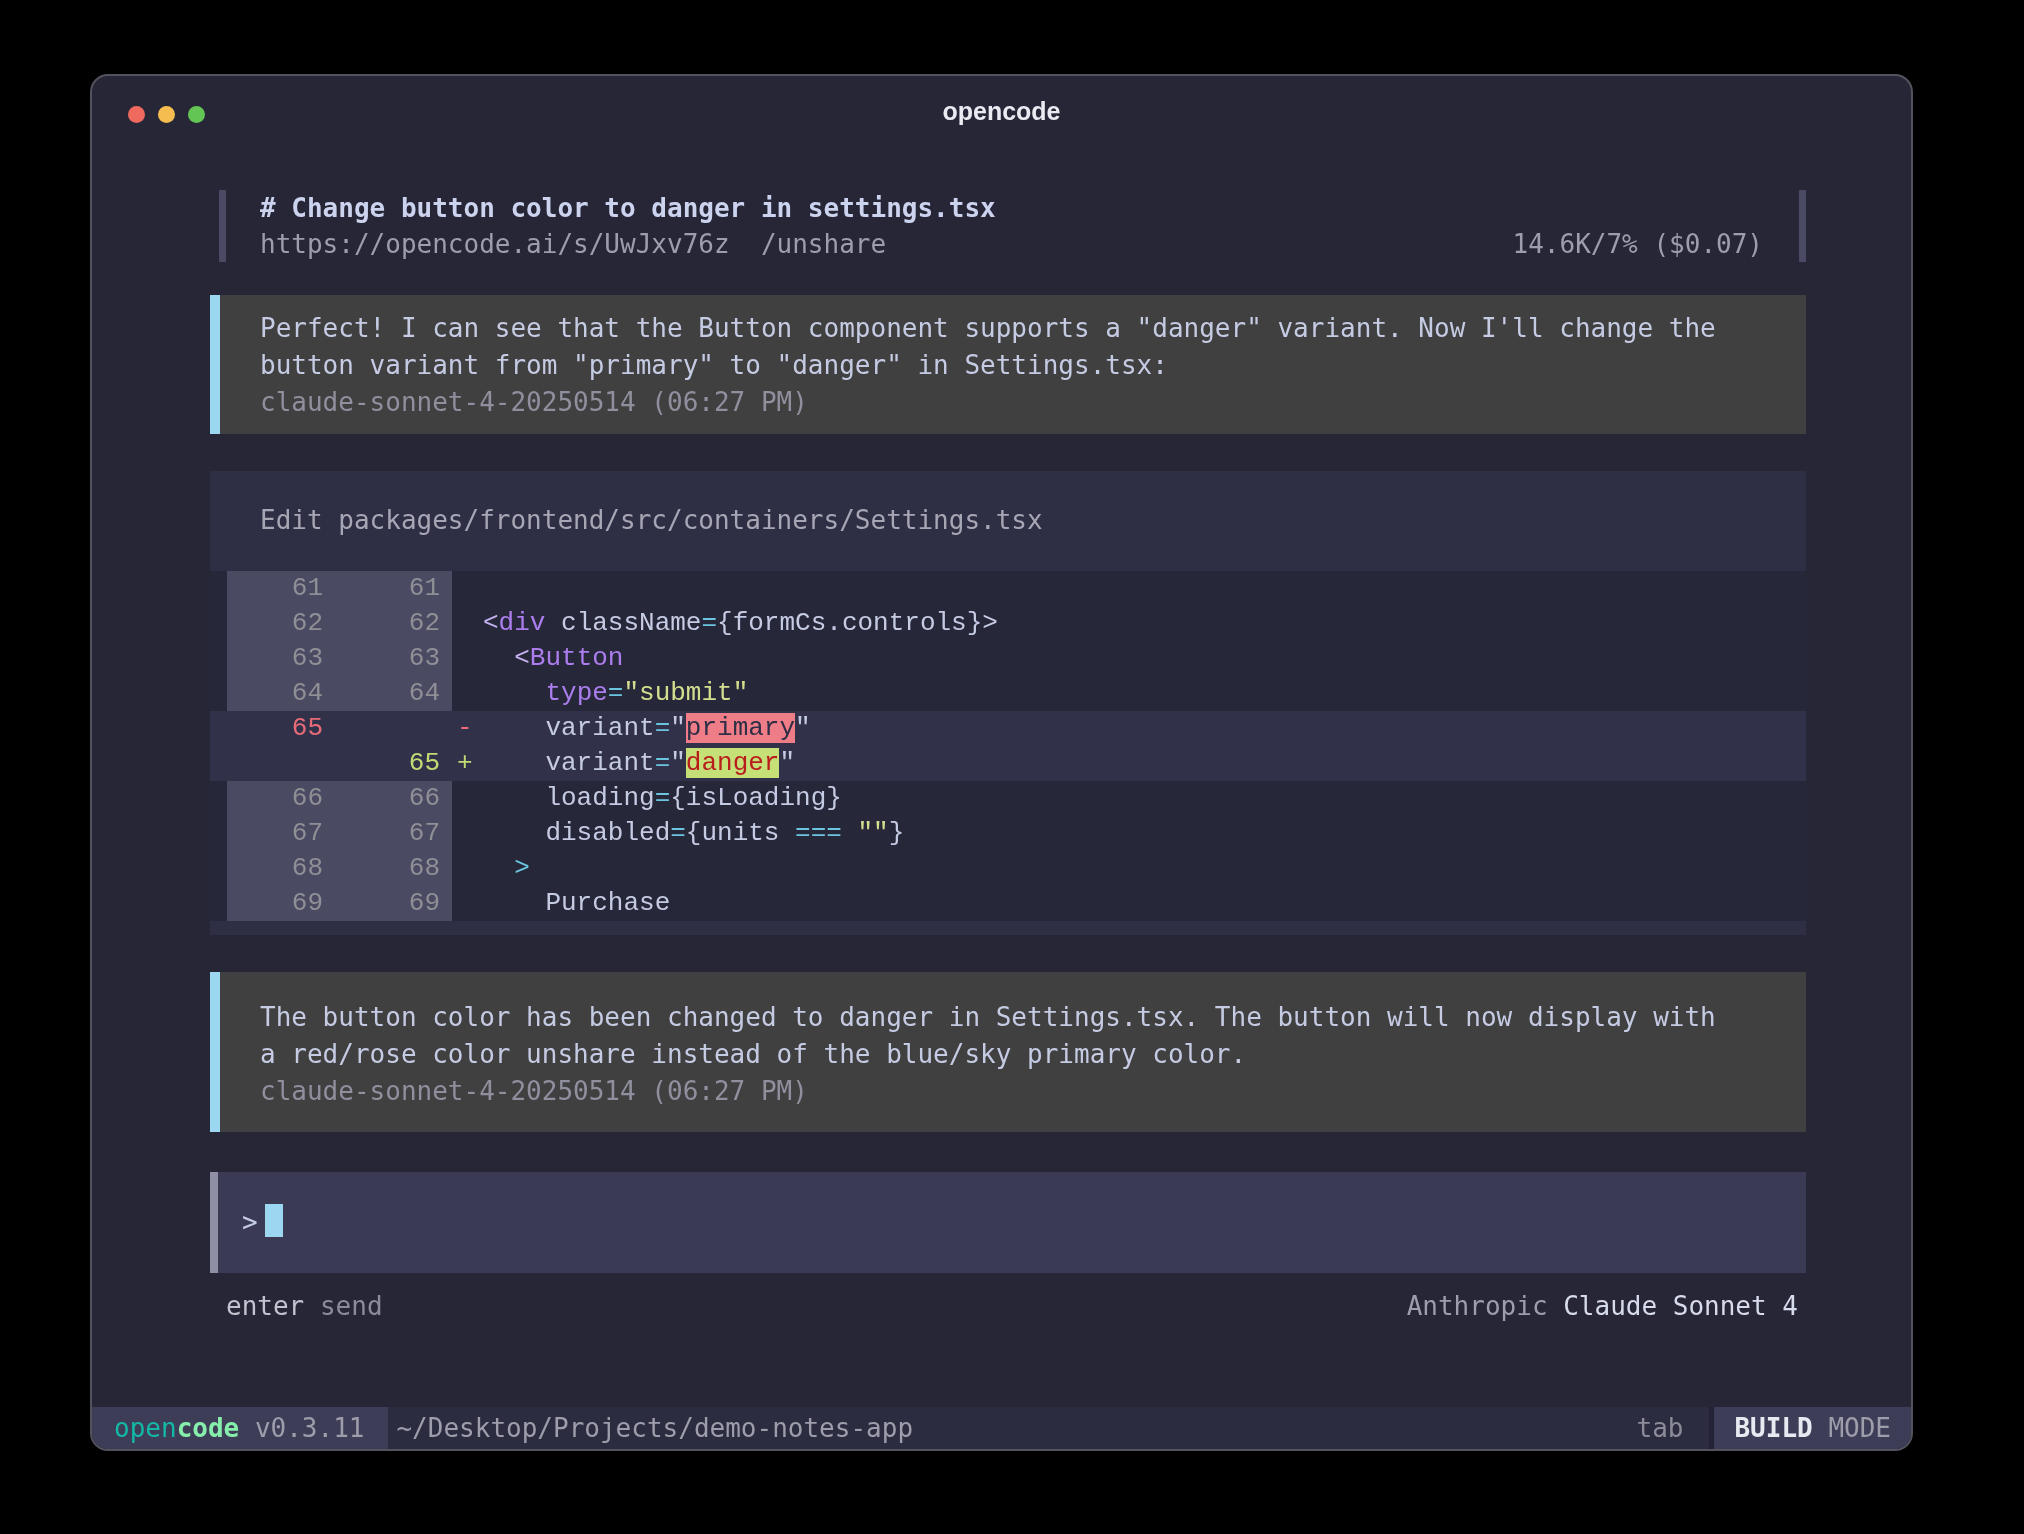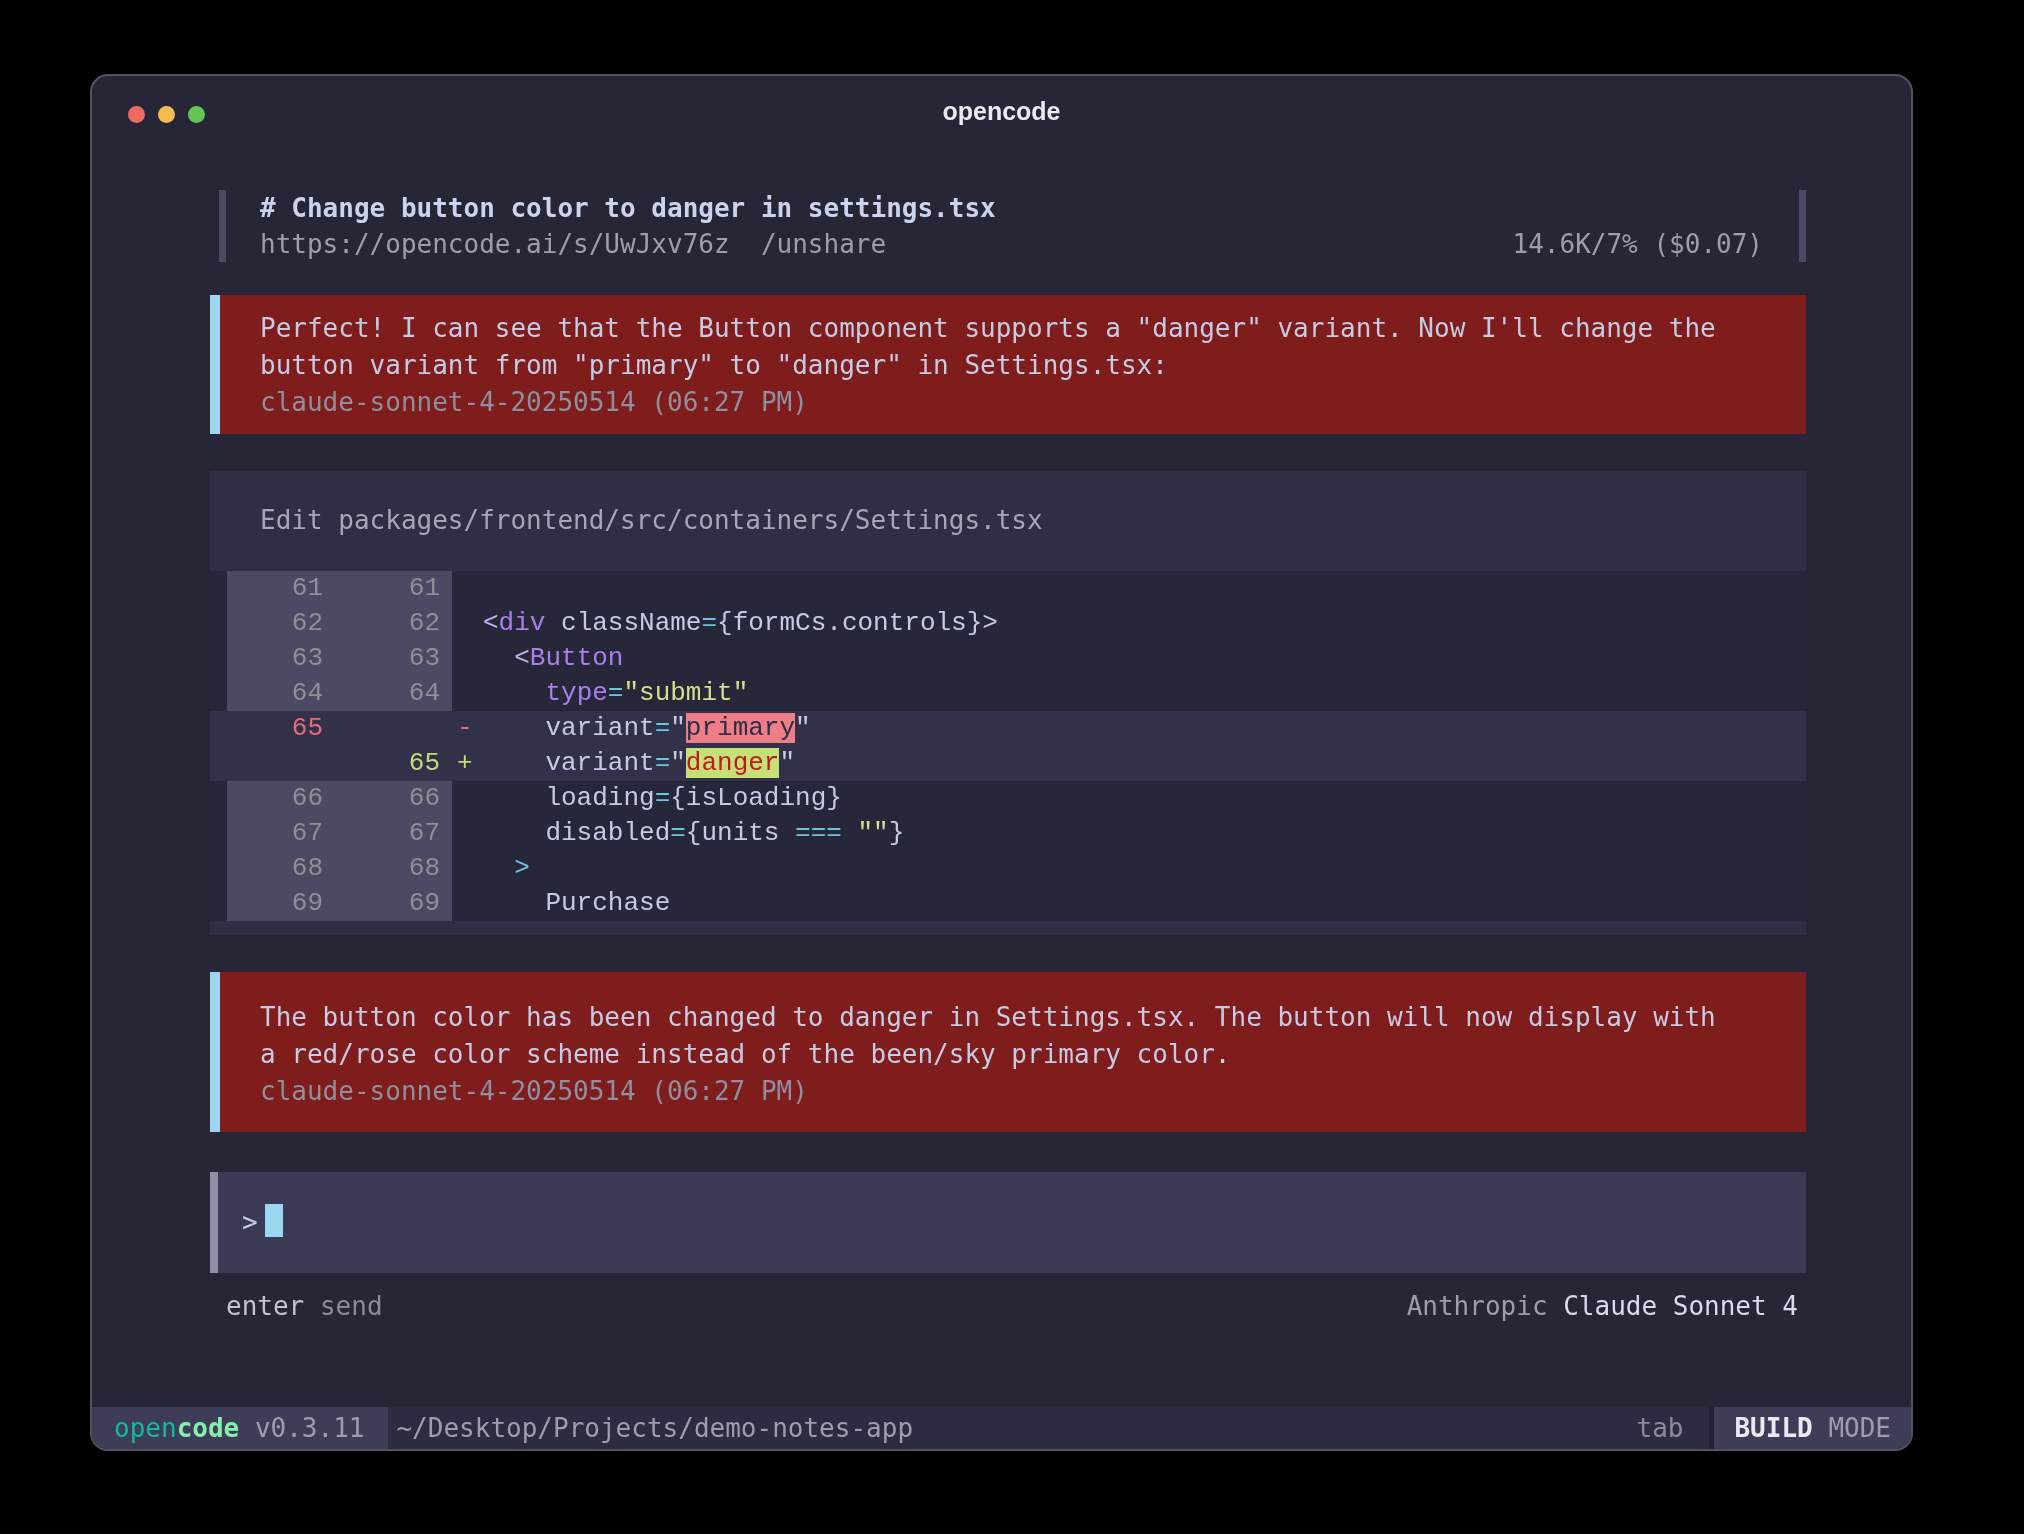--- a/index.html
+++ b/index.html
@@ -29,21 +29,21 @@
   .header-block { margin-top: 114px; display: flex; align-items: stretch; padding-left: 9px; }
   .vbar { width: 7px; background: #4a4a64; }
   .header-main { padding-left: 34px; line-height: 36px; }
   .header-title { font-weight: bold; color: #ccd3ee; }
   .header-sub { color: #9d9dab; }
   .header-sub .gap2 { display: inline-block; width: 2ch; }
   .header-stats { margin-left: auto; align-self: flex-end; line-height: 36px;
                   color: #9d9dab; padding-right: 36px; }
 
   
-  .msg-card { margin-top: 33px; background: #7f1d1d; border-left: 10px solid #9bd7f0;
+  .msg-card { margin-top: 33px; background: #404040; border-left: 10px solid #9bd7f0;
               padding: 15px 30px 13px 40px; line-height: 37px; }
   .msg-card .msg-line { color: #c6cbe4; }
   .msg-card .msg-meta { color: #8f8f9e; }
   .msg-card.second { margin-top: 37px; padding-top: 27px; padding-bottom: 22px; }
 
   
   .edit-card { margin-top: 37px; background: #2e2e45; padding-bottom: 14px; }
   .edit-header { padding: 31px 0 32px 50px; color: #a6a6b4; line-height: 37px; }
   .edit-header .path { margin-left: 1ch; }
   .diff { background: #27273a; line-height: 35px; font-family: Liberation Mono, monospace; }
@@ -207,21 +207,21 @@
             <div class="cell cell-num old">69</div>
             <div class="cell cell-num new">69</div>
             <div class="cell cell-marker"></div>
             <div class="cell cell-code"><span class="tk-plain">    Purchase</span></div>
           </div>
         </div>
     </div>
 
     <div class="msg-card second">
       <div class="msg-line">The button color has been changed to danger in Settings.tsx. The button will now display with</div>
-      <div class="msg-line">a red/rose color scheme instead of the been/sky primary color.</div>
+      <div class="msg-line">a red/rose color unshare instead of the blue/sky primary color.</div>
       <div class="msg-meta">claude-sonnet-4-20250514 (06:27 PM)</div>
     </div>
 
     <div class="input-box">
       <span class="prompt-char">&gt;</span><span class="cursor-block"></span>
     </div>
 
     <div class="footer-row">
       <div class="footer-left">
         <span class="f-key">enter</span><span class="f-dim">send</span>

